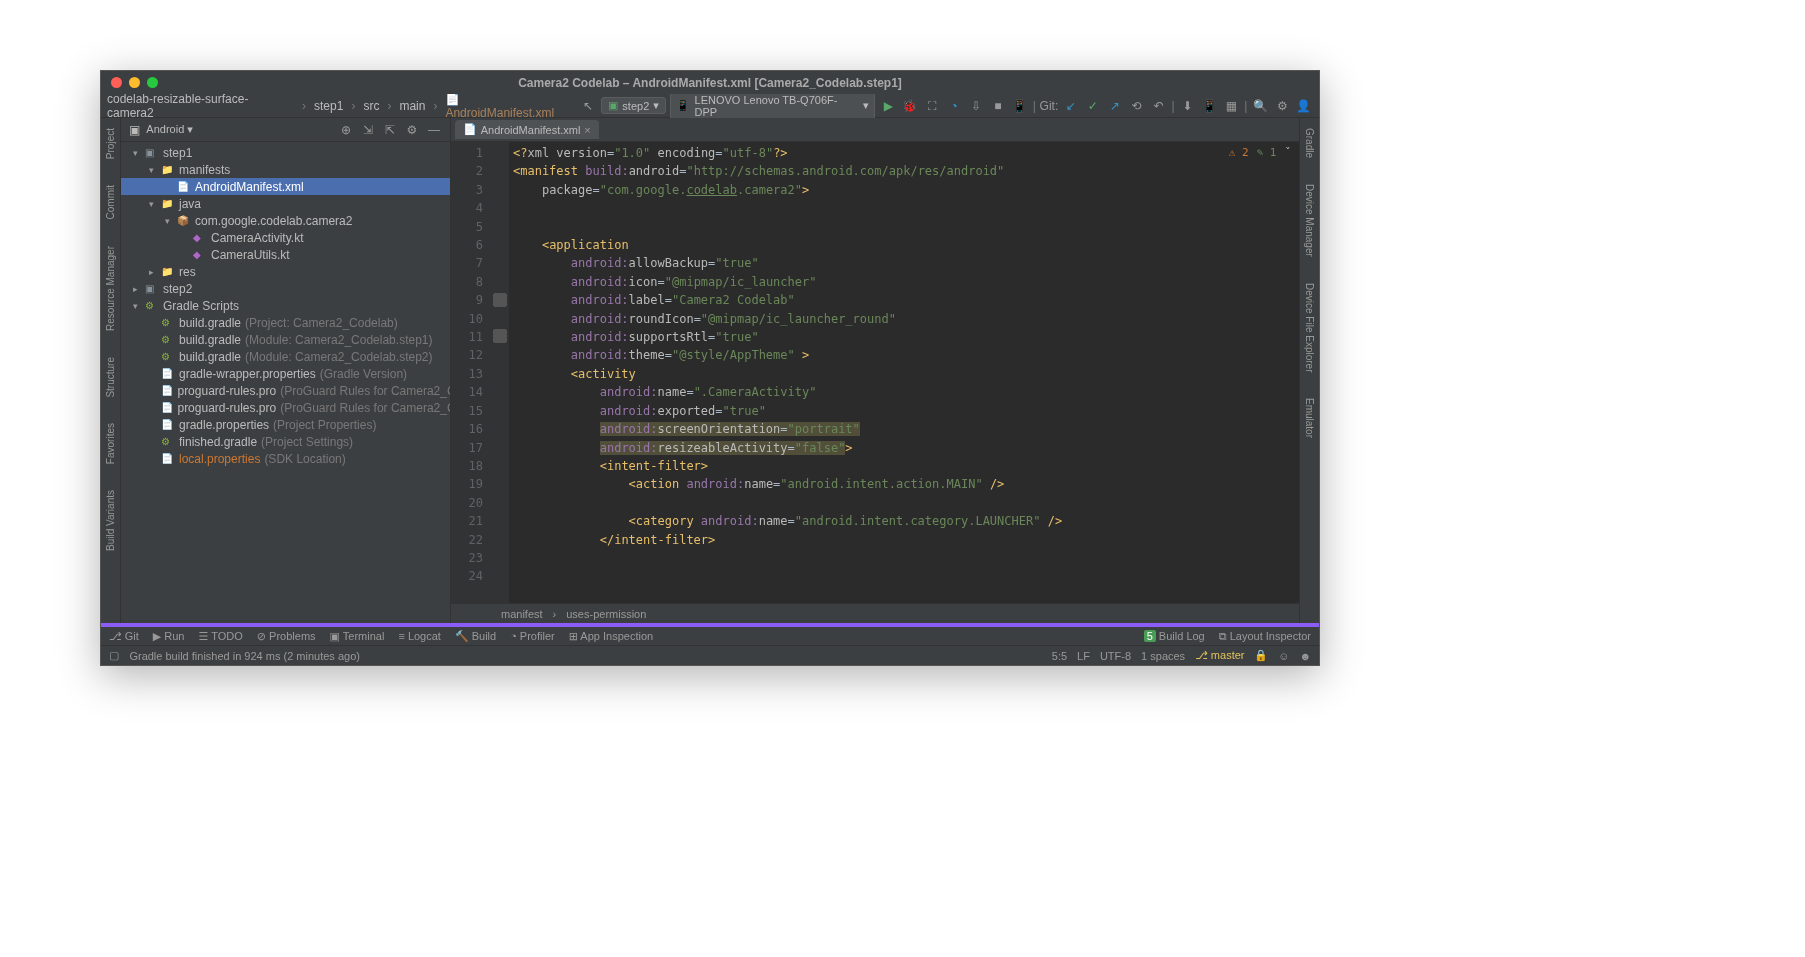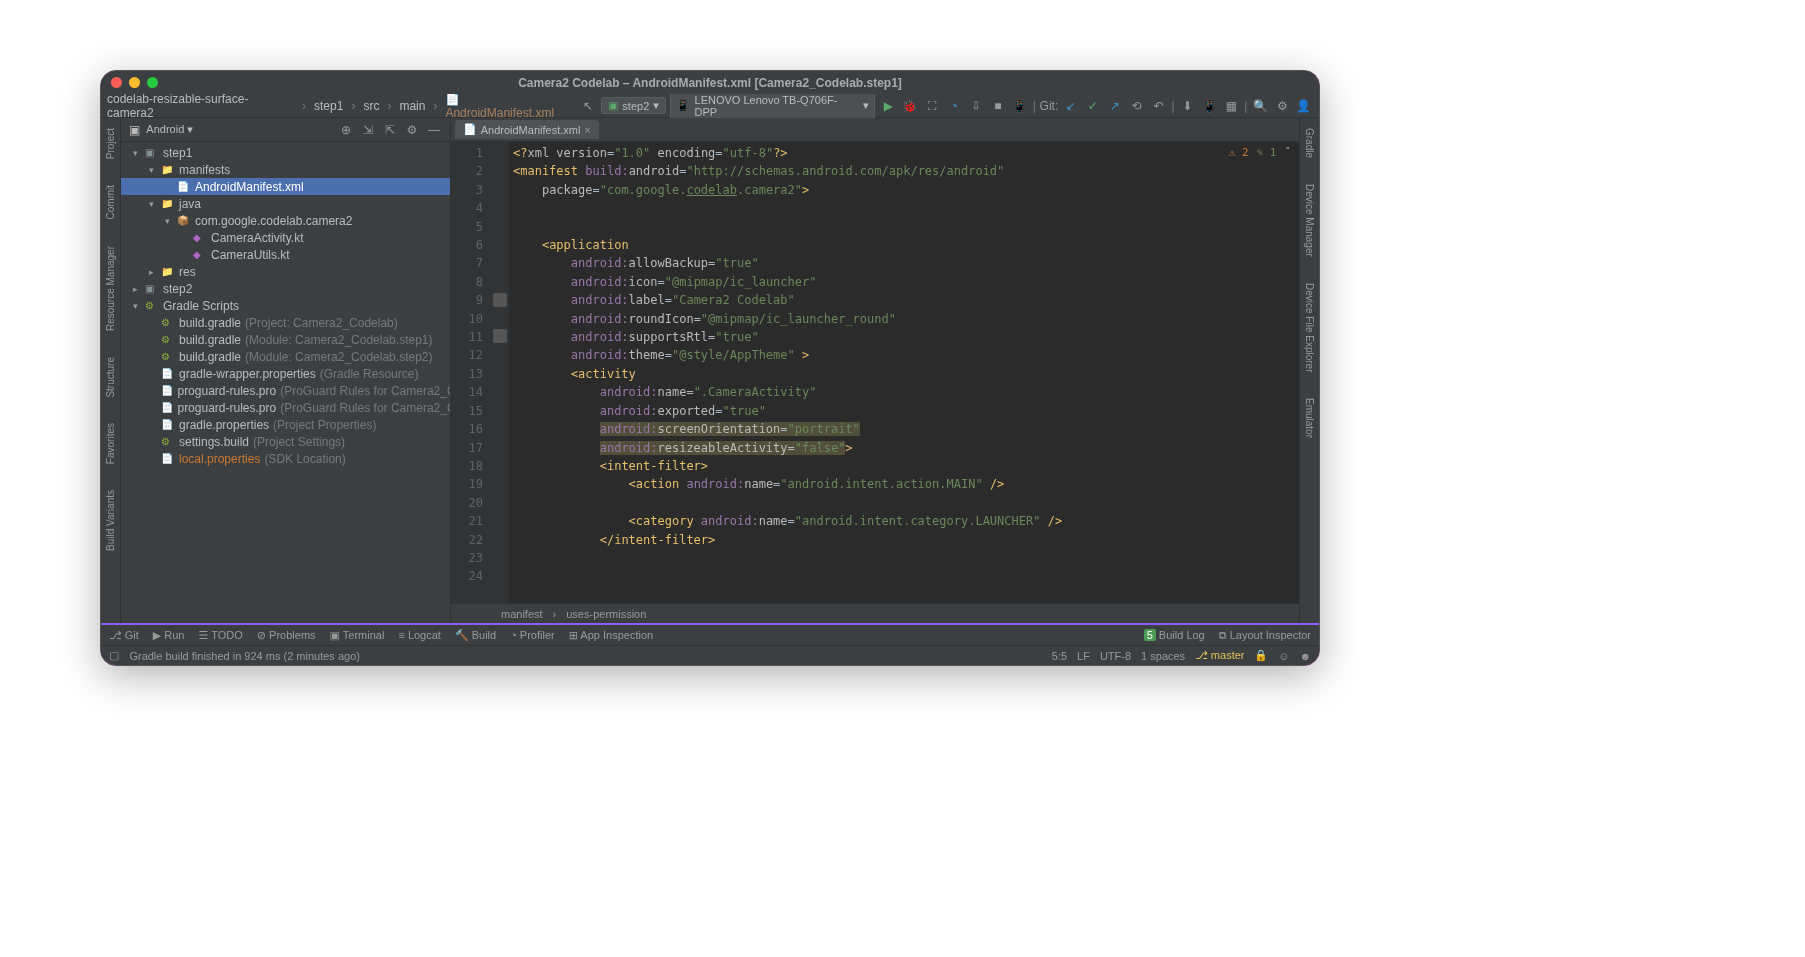--- a/index.html
+++ b/index.html
@@ -1,17 +1,17 @@
 <!DOCTYPE html>
 <html><head>
 <meta charset="utf-8">
 <style>
 * { box-sizing: border-box; margin: 0; padding: 0; }
 body { background: #fff; font-family: -apple-system, "Segoe UI", Arial, sans-serif; font-size: 12px; color: #bbb; padding: 70px 100px; }
-.window { width: 1220px; background: #a21caf; border-radius: 16px; overflow: hidden; box-shadow: 0 10px 40px rgba(0,0,0,0.3); border: 1px solid #555; }
+.window { width: 1220px; background: #a21caf; border-radius: 0; overflow: hidden; box-shadow: 0 10px 40px rgba(0,0,0,0.3); border: 1px solid #555; }
 .titlebar { height: 23px; background: #3c3f41; display: flex; align-items: center; padding: 0 10px; position: relative; }
 .traffic { display: flex; gap: 7px; }
 .dot { width: 11px; height: 11px; border-radius: 50%; }
 .dot.red { background: #ff5f56; }
 .dot.yellow { background: #ffbd2e; }
 .dot.green { background: #27c93f; }
 .title { position: absolute; left: 0; right: 0; text-align: center; color: #aaa; font-weight: bold; font-size: 12px; pointer-events: none; }
 .navbar { height: 24px; background: #3c3f41; border-bottom: 1px solid #323232; display: flex; align-items: center; padding: 0 6px; gap: 4px; }
 .crumb { color: #bbb; cursor: pointer; }
 .crumb-sep::after { content: "›"; margin: 0 4px; color: #777; }
@@ -50,21 +50,21 @@
 .c-ns { color: #9876aa; }
 .c-str { color: #6a8759; }
 .c-op { color: #a9b7c6; }
 .indicators { position: absolute; top: 4px; right: 8px; display: flex; gap: 8px; font-size: 11px; }
 .ind-warn { color: #cc7832; }
 .ind-ok { color: #6a8759; }
 .breadcrumb-bar { height: 20px; background: #3c3f41; border-top: 1px solid #323232; display: flex; align-items: center; padding-left: 50px; font-size: 11px; color: #999; gap: 10px; }
 .bottom-tabs { height: 22px; background: #3c3f41; border-top: 1px solid #323232; display: flex; align-items: center; padding-left: 20px; gap: 16px; font-size: 11px; }
 .btab { color: #999; cursor: pointer; padding: 2px 4px; }
 .btab.active { border-bottom: 2px solid #4a88c7; color: #ddd; }
-.toolwindow-bar { height: 22px; background: #3c3f41; border-top: 2px solid #8b5cf6; display: flex; align-items: center; padding: 0 8px; font-size: 11px; color: #999; gap: 14px; }
+.toolwindow-bar { height: 22px; background: #3c3f41; border-top: 4px solid #8b5cf6; display: flex; align-items: center; padding: 0 8px; font-size: 11px; color: #999; gap: 14px; }
 .tw-spacer { flex: 1; }
 .statusbar { height: 20px; background: #3c3f41; border-top: 1px solid #323232; display: flex; align-items: center; padding: 0 8px; font-size: 11px; color: #999; gap: 10px; }
 .run-green { color: #59a869; }
 .debug-green { color: #59a869; }
 .git-blue { color: #3592c4; }
 .folder-blue { color: #87939a; }
 .folder-pkg { color: #87939a; }
 .file-xml { color: #a8815b; }
 .file-kt { color: #b066c9; }
 .file-gradle { color: #8bb33d; }
@@ -201,40 +201,40 @@
             <span class="tree-hint">(Module: Camera2_Codelab.step1)</span>
           </div>
         <div class="tree-row" style="padding-left:40px">
             <span class="tree-icon file-gradle">⚙</span>
             <span class="tree-label">build.gradle</span>
             <span class="tree-hint">(Module: Camera2_Codelab.step2)</span>
           </div>
         <div class="tree-row" style="padding-left:40px">
             <span class="tree-icon">📄</span>
             <span class="tree-label">gradle-wrapper.properties</span>
-            <span class="tree-hint">(Gradle Resource)</span>
+            <span class="tree-hint">(Gradle Version)</span>
           </div>
         <div class="tree-row" style="padding-left:40px">
             <span class="tree-icon">📄</span>
             <span class="tree-label">proguard-rules.pro</span>
             <span class="tree-hint">(ProGuard Rules for Camera2_Codel</span>
           </div>
         <div class="tree-row" style="padding-left:40px">
             <span class="tree-icon">📄</span>
             <span class="tree-label">proguard-rules.pro</span>
             <span class="tree-hint">(ProGuard Rules for Camera2_Codel</span>
           </div>
         <div class="tree-row" style="padding-left:40px">
             <span class="tree-icon">📄</span>
             <span class="tree-label">gradle.properties</span>
             <span class="tree-hint">(Project Properties)</span>
           </div>
         <div class="tree-row" style="padding-left:40px">
             <span class="tree-icon file-gradle">⚙</span>
-            <span class="tree-label">settings.build</span>
+            <span class="tree-label">finished.gradle</span>
             <span class="tree-hint">(Project Settings)</span>
           </div>
         <div class="tree-row" style="padding-left:40px">
             <span class="tree-icon">📄</span>
             <span class="tree-label" style="color:#cc7832">local.properties</span>
             <span class="tree-hint">(SDK Location)</span>
           </div>
       </div>
     </div>
 

